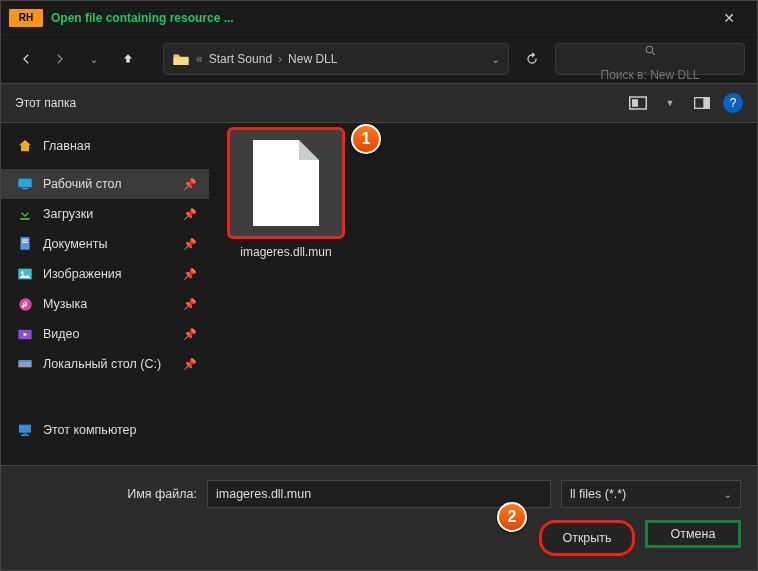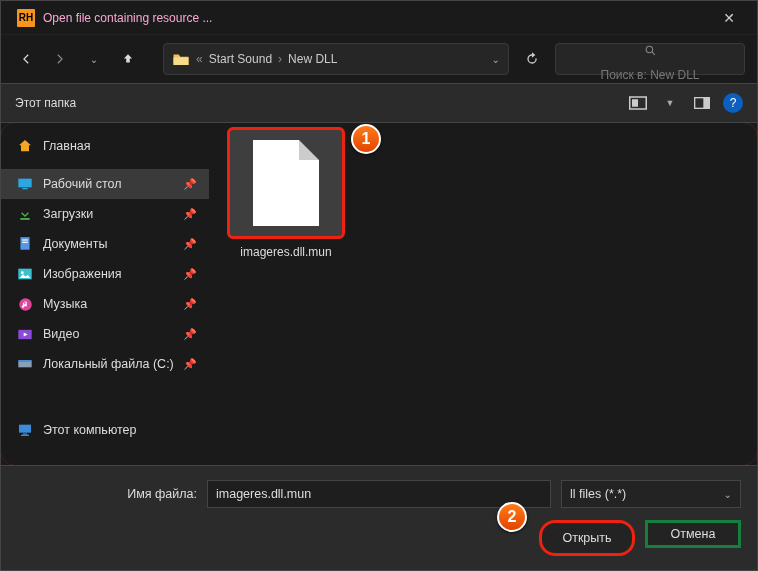--- a/index.html
+++ b/index.html
@@ -1,22 +1,22 @@
 <!DOCTYPE html>
 <html><head>
 <meta charset="utf-8">
 <style>
   * { box-sizing: border-box; margin: 0; padding: 0; font-family: "Segoe UI", Arial, sans-serif; }
   body { background: #505050; width: 758px; height: 571px; overflow: hidden; }
   .window { width: 758px; height: 571px; background: #1a1a1a; border: 1px solid #444; display: flex; flex-direction: column; }
 
   
   .titlebar { height: 34px; background: #1a1a1a; display: flex; align-items: center; padding: 0 8px; color: #ccc; font-size: 12px; border-bottom: 1px solid #222;}
-  .app-icon { width: 18px; height: 18px; background: #f7941e; color: #000; font-size: 10px; font-weight: bold; display: flex; align-items: center; justify-content: center; margin-right: 8px; border-radius:1px;margin-left:8px;}
-  .title-text { flex: 1; color:#f9a8d4; }
+  .app-icon { width: 34px; height: 18px; background: #f7941e; color: #000; font-size: 10px; font-weight: bold; display: flex; align-items: center; justify-content: center; margin-right: 8px; border-radius:1px;}
+  .title-text { flex: 1; color:#22c55e;font-weight:bold; }
   .titleclose { width: 40px; text-align: center; font-size: 14px; color:#ccc; }
 
   
   .navbar { height: 48px; display: flex; align-items: center; padding: 0 12px; gap: 8px; background:#1a1a1a; }
   .navbtn { width: 26px; height: 26px; display:flex; align-items:center; justify-content:center; color:#ddd; font-size:14px; }
   .navbtn svg { width:14px; height:14px; fill:#ddd; }
   .breadcrumb { flex:1; height: 32px; border:1px solid #3a3a3a; background:#262626; display:flex; align-items:center; padding:0 8px; color:#ccc; font-size:12px; gap:6px; border-radius:4px;}
   .folder-ic { width:18px; height:16px; display:inline-block; }
   .bc-sep { color:#888; }
   .bc-chev { margin-left:auto; color:#aaa; font-size:10px;}
@@ -26,21 +26,21 @@
   
   .toolbar { height: 40px; background:#2b2b2b; display:flex; align-items:center; border-top:1px solid #444; border-bottom:1px solid #444;}
   .organize { height:40px; background:#3a3a3a; padding:0 12px; display:flex; align-items:center; color:#ddd; font-size:12px; gap:8px;}
   .organize::after { content:"▾"; font-size:8px; color:#aaa;}
   .newfolder { padding:0 14px; color:#ddd; font-size:12px;}
   .toolbar-right { margin-left:auto; display:flex; align-items:center; gap:10px; padding:0 14px; }
   .viewbtn { width:22px; height:22px; display:flex; align-items:center; justify-content:center; color:#ddd;}
   .helpbtn { width:20px; height:20px; border-radius:50%; background:#0a5fbf; color:#fff; font-size:12px; display:flex; align-items:center; justify-content:center;}
 
   
-  .body { flex:1; display:flex; background:#c2410c; overflow:hidden;border-radius:13px;}
+  .body { flex:1; display:flex; background:#c2410c; overflow:hidden;}
   .sidebar { width:208px; background:#1a1a1a; padding:8px 0; font-size:12.5px; color:#ddd; }
   .side-item { height:30px; display:flex; align-items:center; padding:0 16px; gap:10px; position:relative;}
   .side-item.sel { background:#3a3a3a; }
   .pin { position:absolute; right:12px; color:#888; font-size:11px;}
   .side-ic { width:16px; height:16px; display:inline-flex; align-items:center; justify-content:center;}
   .side-gap { height:8px;}
   .side-big-gap { height:36px;}
 
   .filepane { flex:1; background:#1a1a1a; padding:12px; position:relative;}
   .file-item { width:118px; position:absolute; top:4px; left:18px; text-align:center; color:#ddd; font-size:12px; }
@@ -216,21 +216,21 @@
         <span>Видео</span>
         <span class="pin">📌</span>
       </div>
       <div class="side-item">
         <span class="side-ic">
             <svg width="16" height="12" viewBox="0 0 24 16">
               <rect x="2" y="4" width="20" height="9" fill="#8aa0b4"></rect>
               <rect x="2" y="2" width="20" height="3" fill="#4a90d9"></rect>
             </svg>
           </span>
-        <span>Локальный файла (C:)</span>
+        <span>Локальный стол (C:)</span>
         <span class="pin">📌</span>
       </div>
       <div class="side-big-gap"></div>
       <div class="side-item">
         <span class="side-ic">
             <svg width="16" height="14" viewBox="0 0 24 20">
               <rect x="3" y="2" width="18" height="12" fill="#3a8bdc"></rect>
               <rect x="9" y="15" width="6" height="2" fill="#3a8bdc"></rect>
               <rect x="6" y="17" width="12" height="2" fill="#3a8bdc"></rect>
             </svg>

